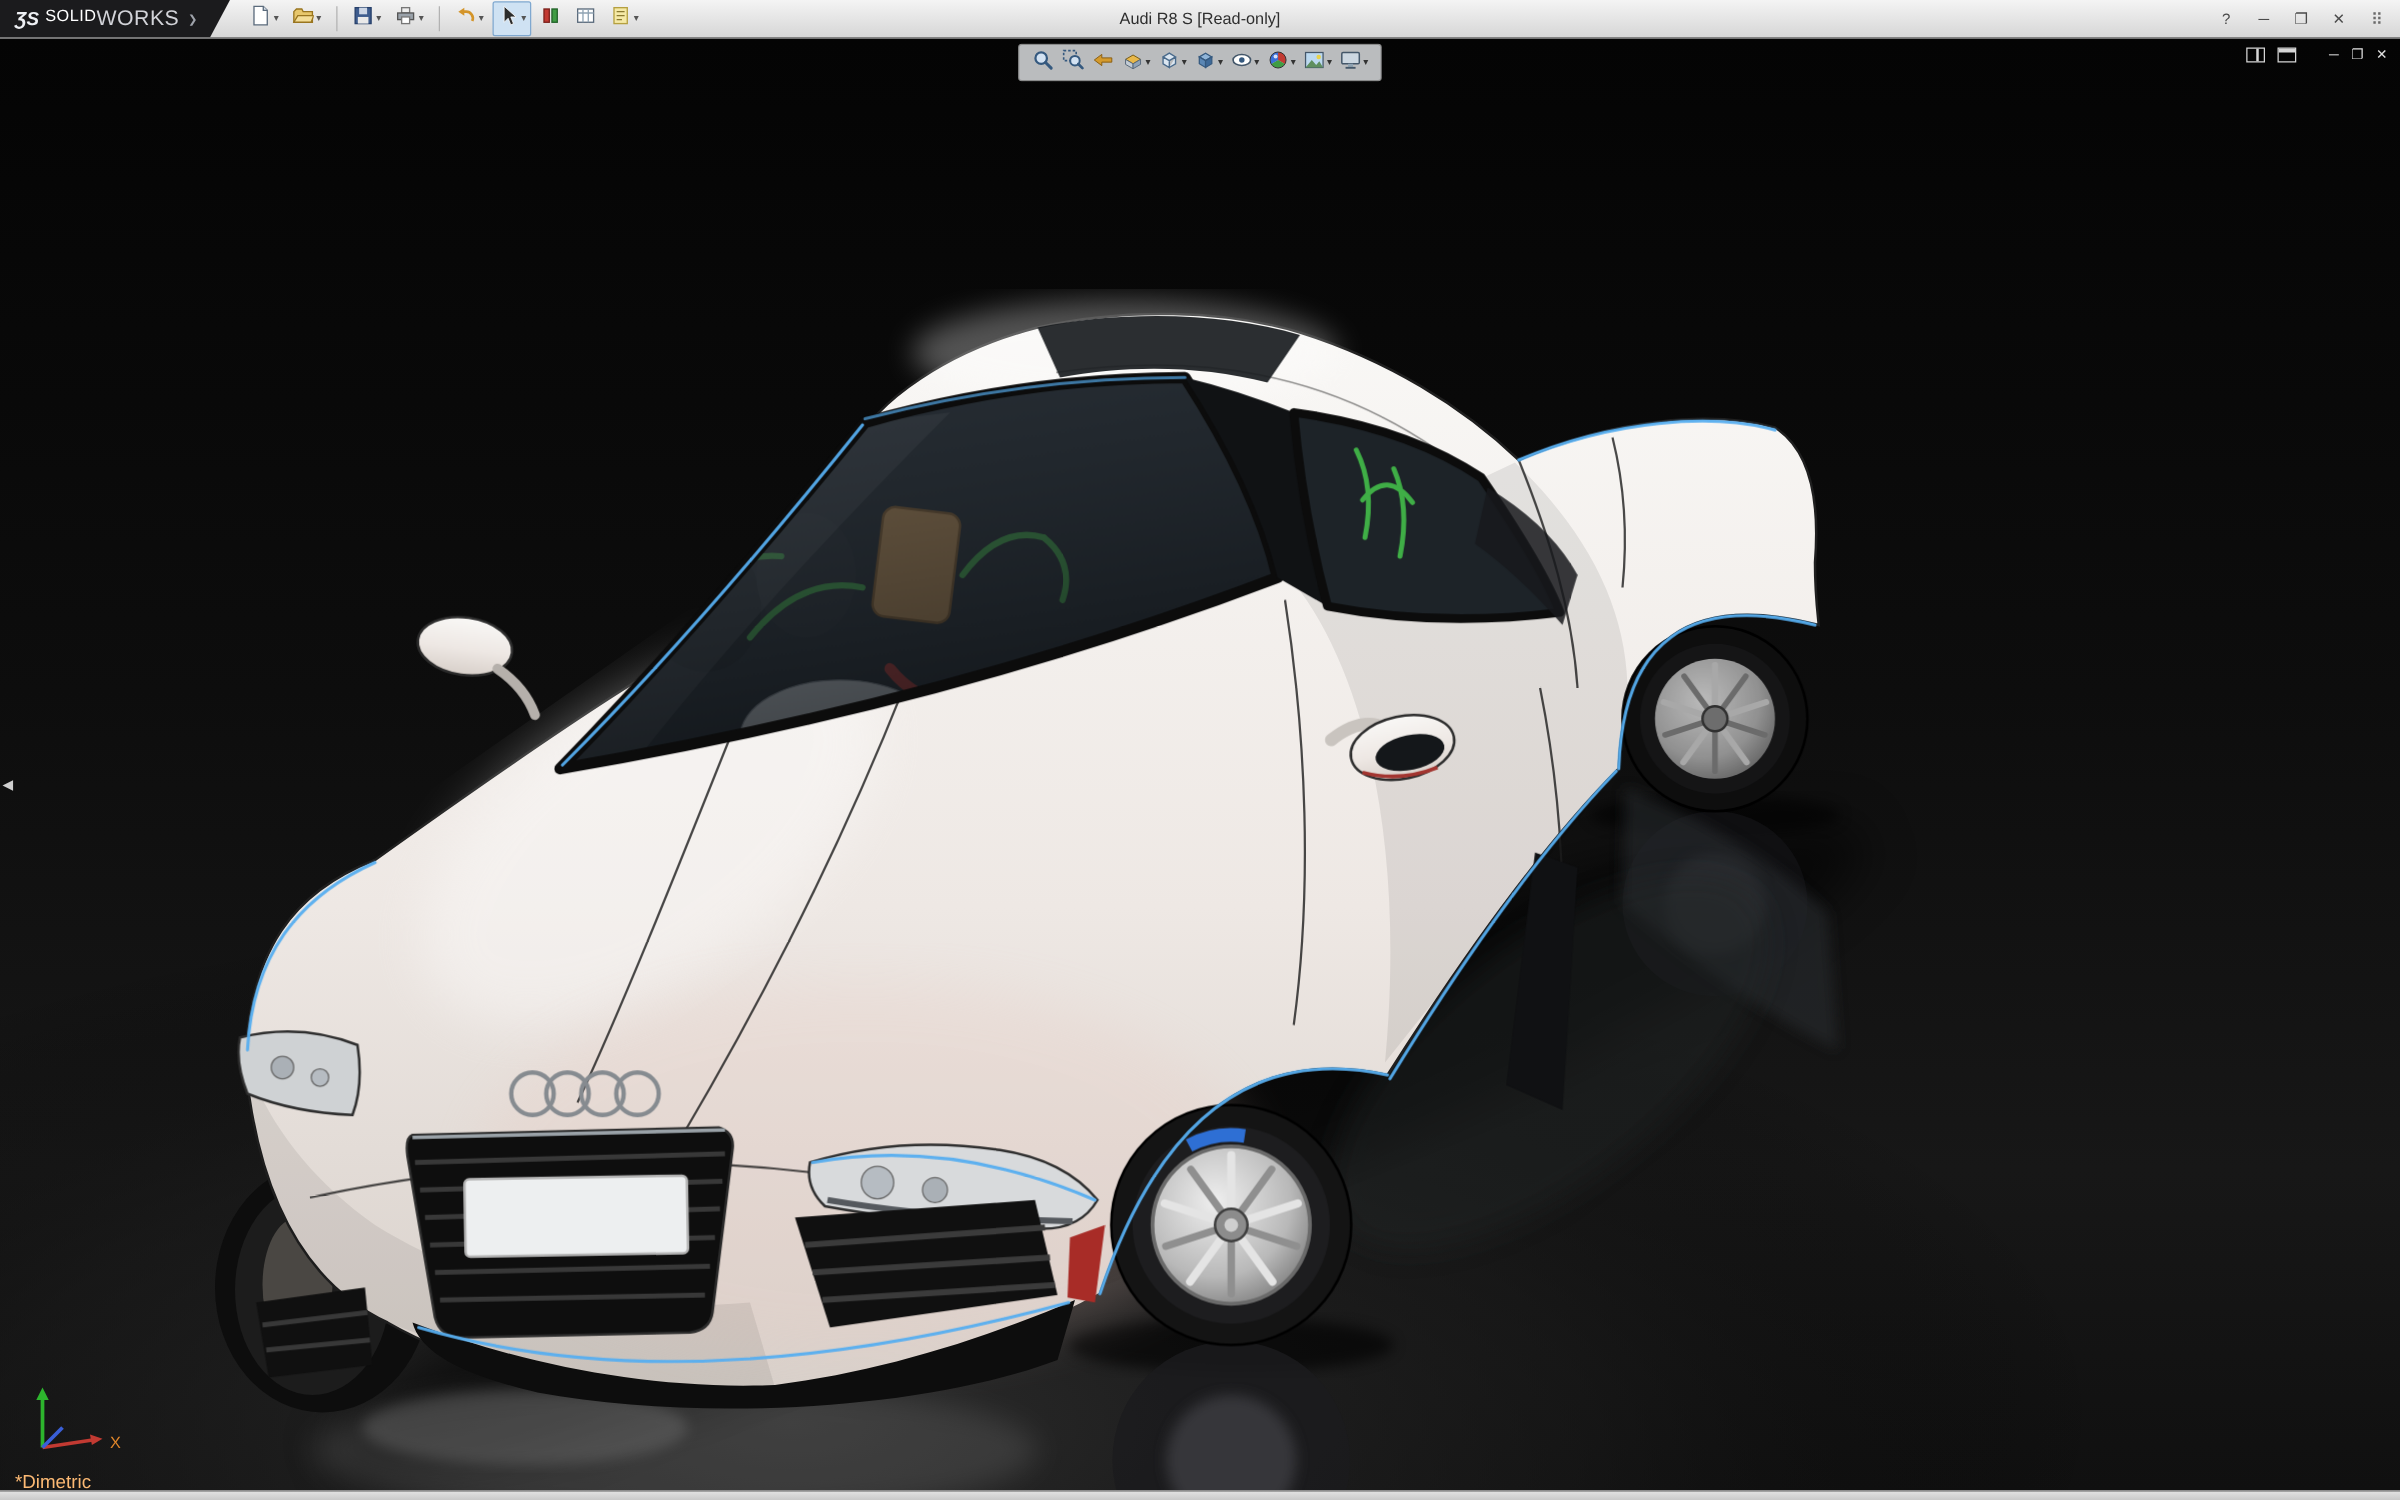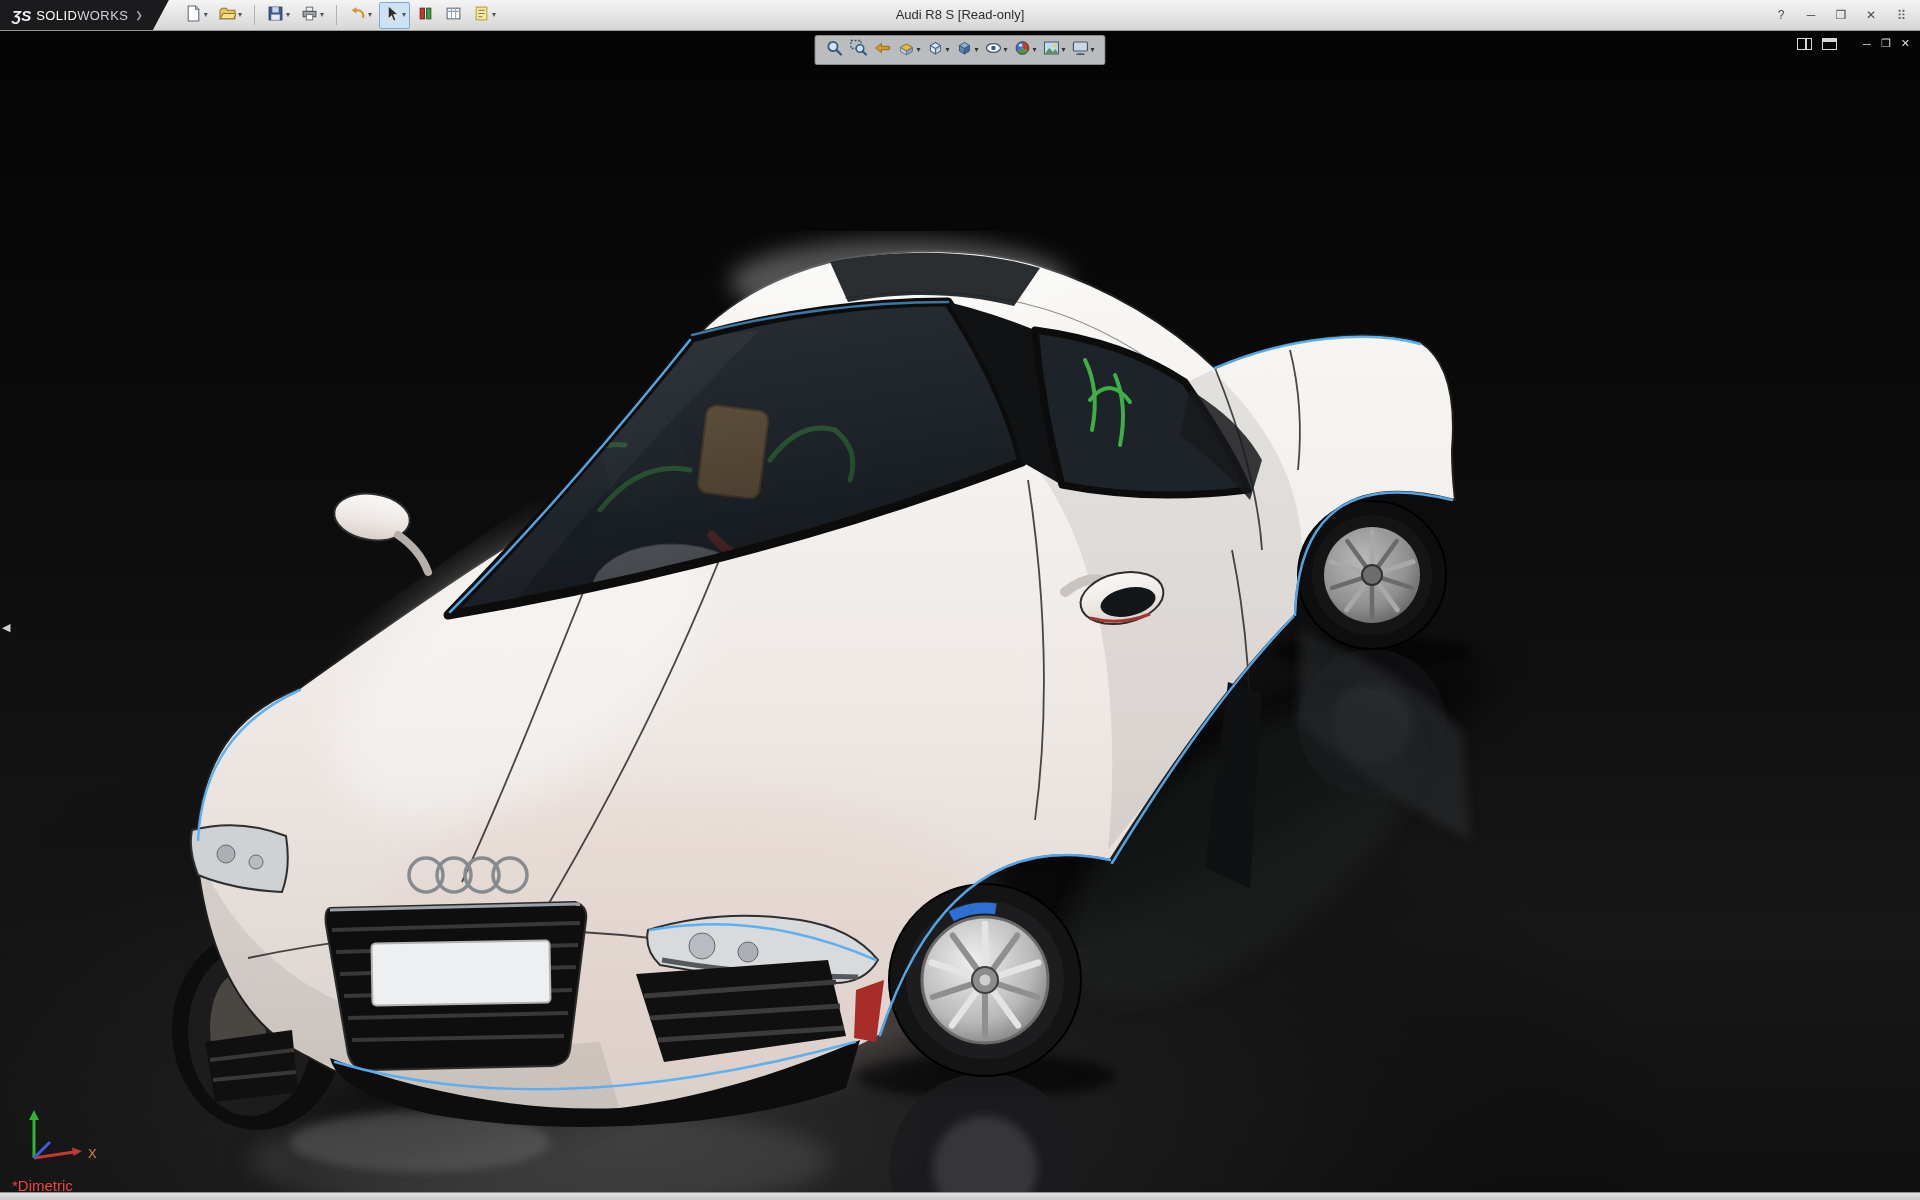--- a/index.html
+++ b/index.html
@@ -7,21 +7,21 @@
        font-family:"Liberation Sans",sans-serif;-webkit-font-smoothing:antialiased;}
 
   
   .titlebar{position:absolute;top:0;left:0;width:1920px;height:30px;
     background:linear-gradient(#f4f4f4,#d6d6d6);border-bottom:1px solid #989898;
     display:flex;align-items:center;z-index:10;}
   .logo{height:30px;background:#1b1b1d;color:#fff;display:flex;align-items:center;
     padding:0 26px 0 12px;gap:5px;clip-path:polygon(0 0,100% 0,calc(100% - 16px) 100%,0 100%);}
   .brand-mark{font-weight:bold;font-style:italic;font-size:15px;color:#eef0f4;}
   .brand-solid{font-weight:normal;font-size:13px;letter-spacing:.4px;}
-  .brand-works{font-weight:normal;font-size:13px;letter-spacing:.4px;color:#d2d3d8;}
+  .brand-works{font-weight:normal;font-size:17px;letter-spacing:.4px;color:#d2d3d8;}
   .brand-arrow{font-size:9px;color:#9fa3ab;margin-left:2px;}
   .tb-icons{display:flex;align-items:center;gap:3px;padding-left:12px;}
   .tbtn{display:flex;align-items:center;gap:2px;padding:2px 3px;border-radius:2px;border:1px solid transparent;}
   .tbtn.active{background:#cfe2f3;border-color:#7fa8d0;}
   .caret{font-size:8px;color:#555;line-height:1;}
   .tb-sep{width:1px;height:20px;background:#b2b2b2;margin:0 5px;}
   .title-text{position:absolute;left:0;right:0;top:0;height:30px;line-height:30px;
     text-align:center;font-size:13px;color:#2e2e2e;pointer-events:none;}
   .tb-right{margin-left:auto;display:flex;align-items:center;gap:12px;padding-right:10px;z-index:2;}
   .winbtn{font-size:12px;color:#4a4a4a;min-width:18px;text-align:center;}
@@ -39,21 +39,21 @@
   .hudbtn{display:flex;align-items:center;gap:1px;padding:1px;}
   .hud .caret{color:#333;}
 
   
   .docctrl{position:absolute;top:7px;right:10px;display:flex;align-items:center;gap:10px;
     color:#dedede;font-size:11px;z-index:6;}
   .pane-ico{width:13px;height:10px;border:1.5px solid #d6d6d6;display:inline-block;position:relative;}
   .pane-ico.split:after{content:"";position:absolute;left:55%;top:0;bottom:0;width:1.5px;background:#d6d6d6;}
   .pane-ico.top:after{content:"";position:absolute;left:0;right:0;top:0;height:3px;background:#d6d6d6;}
 
-  .view-label{position:absolute;left:12px;bottom:-2px;color:#ef4444;font-size:15px;z-index:6;}
+  .view-label{position:absolute;left:12px;bottom:-2px;color:#fdba74;font-size:15px;z-index:6;}
   .triad{position:absolute;left:12px;bottom:24px;z-index:6;}
   .edge-tab{position:absolute;left:0;top:585px;color:#cfcfcf;font-size:11px;z-index:6;
     padding:6px 2px;}
 
   .bottom-strip{position:absolute;left:0;top:1192px;width:1920px;height:8px;
     background:linear-gradient(#e2e2e2,#c6c6c6);border-top:1px solid #8d8d8d;z-index:10;}
 </style>
 </head>
 <body>
 

